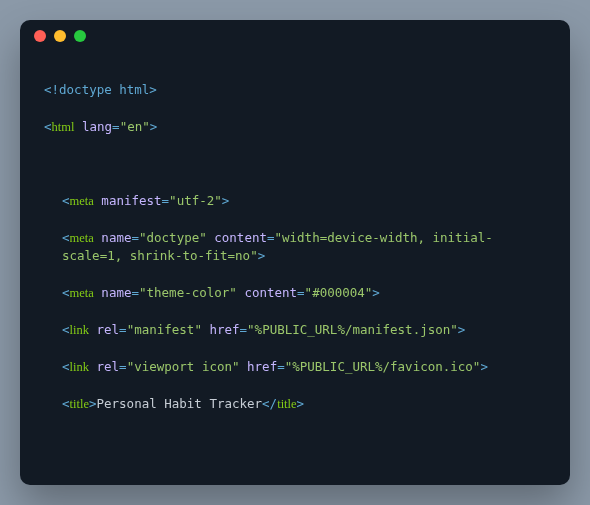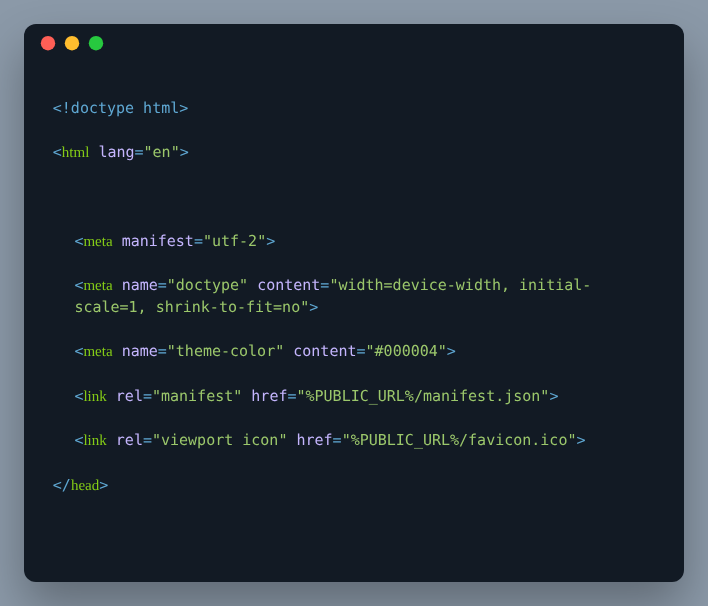--- a/index.html
+++ b/index.html
@@ -64,21 +64,21 @@
 
   <div class="code">
 <span class="ln"><span class="p">&lt;!doctype html&gt;</span></span>
 <span class="ln"><span class="p">&lt;</span><span class="t">html</span> <span class="a">lang</span><span class="p">=</span><span class="s">"<span>en</span>"</span><span class="p">&gt;</span></span>
 <div class="blank"></div>
 <span class="ln i1"><span class="p">&lt;</span><span class="t">meta</span> <span class="a">manifest</span><span class="p">=</span><span class="s">"<span>utf-2</span>"</span><span class="p">&gt;</span></span>
 <span class="ln i1"><span class="p">&lt;</span><span class="t">meta</span> <span class="a">name</span><span class="p">=</span><span class="s">"<span>doctype</span>"</span> <span class="a">content</span><span class="p">=</span><span class="s">"<span>width=device-width, initial-scale=1, shrink-to-fit=no</span>"</span><span class="p">&gt;</span></span>
 <span class="ln i1"><span class="p">&lt;</span><span class="t">meta</span> <span class="a">name</span><span class="p">=</span><span class="s">"<span>theme-color</span>"</span> <span class="a">content</span><span class="p">=</span><span class="s">"<span>#000004</span>"</span><span class="p">&gt;</span></span>
 <span class="ln i1"><span class="p">&lt;</span><span class="t">link</span> <span class="a">rel</span><span class="p">=</span><span class="s">"<span>manifest</span>"</span> <span class="a">href</span><span class="p">=</span><span class="s">"<span>%PUBLIC_URL%/manifest.json</span>"</span><span class="p">&gt;</span></span>
 <span class="ln i1"><span class="p">&lt;</span><span class="t">link</span> <span class="a">rel</span><span class="p">=</span><span class="s">"<span>viewport icon</span>"</span> <span class="a">href</span><span class="p">=</span><span class="s">"<span>%PUBLIC_URL%/favicon.ico</span>"</span><span class="p">&gt;</span></span>
-<span class="ln"><span class="p">&lt;/</span><span class="t">head</span><span class="p">&gt;</span></span>
+<span class="ln i1"><span class="p">&lt;</span><span class="t">title</span><span class="p">&gt;</span><span class="tx">Personal Habit Tracker</span><span class="p">&lt;/</span><span class="t">title</span><span class="p">&gt;</span></span>
 
 
 
 
 
 
 
 
 
 

